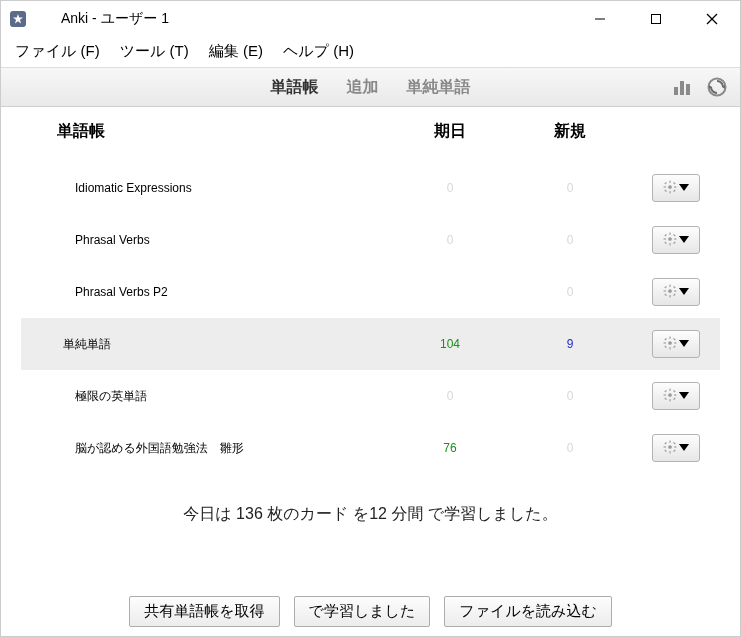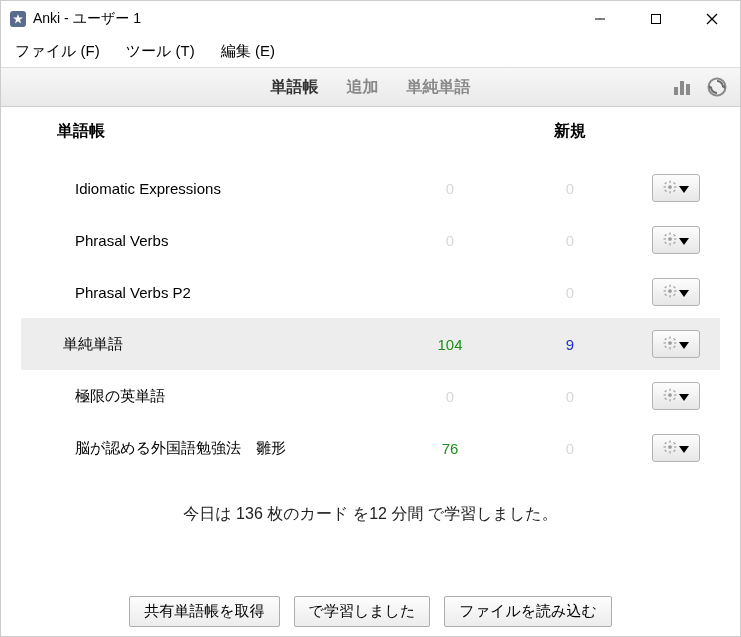--- a/index.html
+++ b/index.html
@@ -14,20 +14,21 @@
     overflow: hidden;
     border: 1px solid #ccc;
   }
   
   .titlebar {
     height: 36px;
     display: flex;
     align-items: center;
     padding: 0 0 0 8px;
     background: #fff;
+    gap: 28px;
   }
   .titlebar .app-icon {
     width: 18px; height: 18px; margin-right: 6px;
     display: inline-flex; align-items: center; justify-content: center;
   }
   .titlebar .title { flex: 0 0 auto; font-size: 14px; color: #000; }
   .titlebar .spacer { flex: 1; }
   .win-btns { display: flex; height: 100%; }
   .win-btn {
     width: 56px; height: 100%;
@@ -35,21 +36,20 @@
     font-family: "Segoe UI Symbol", sans-serif;
     font-size: 13px; color: #111;
   }
 
   
   .menubar {
     height: 30px;
     display: flex;
     align-items: center;
     padding: 0 4px;
-    gap: 6px;
     background: #fff;
     border-bottom: 1px solid #fff;
   }
   .menubar .menu-item {
     padding: 4px 10px;
     font-size: 15px;
     color: #000;
   }
 
   
@@ -95,21 +95,21 @@
   .col-due  { width: 120px; text-align: center; }
   .col-new  { width: 120px; text-align: center; }
   .col-gear { width: 70px; }
 
   .deck-list { }
   .deck-row {
     display: flex;
     align-items: center;
     height: 52px;
     padding: 0 20px;
-    font-size: 15px;
+    font-size: 12px;
   }
   .deck-row.hover { background: #ededed; padding-left: 8px; }
   .deck-row .name { flex: 1; padding-left: 34px; color: #000; }
   .deck-row .due  { width: 120px; text-align: center; }
   .deck-row .new  { width: 120px; text-align: center; }
   .deck-row .gear { width: 70px; text-align: right; }
 
   .count-zero { color: #d8d8d8; }
   .count-due  { color: #1a8f1a; }
   .count-new  { color: #2030c8; }
@@ -178,20 +178,21 @@
           <line x1="11" y1="1" x2="1" y2="11" stroke="#000" stroke-width="1.2"></line>
         </svg>
     </div>
   </div>
 </div>
 
 <div class="menubar">
   <div class="menu-item">ファイル (F)</div>
   <div class="menu-item">ツール (T)</div>
   <div class="menu-item">編集 (E)</div>
+  <div class="menu-item">ヘルプ (H)</div>
 </div>
 
 <div class="toolbar">
   <div class="center-links">
     <span class="link">単語帳</span>
     <span class="link inactive">追加</span>
     <span class="link inactive">単純単語</span>
   </div>
   <div class="right-icons">
     <span class="icon-btn">
@@ -210,20 +211,21 @@
         <polygon points="5,10 2,12 2,8" fill="#6a6a6a"></polygon>
       </svg>
     </span>
   </div>
 </div>
 
 <div class="content">
 
   <div class="deck-header">
     <div class="col-name">単語帳</div>
+    <div class="col-due">期日</div>
     <div class="col-new">新規</div>
     <div class="col-gear"></div>
   </div>
 
   <div class="deck-list" id="deck-list">
       <div class="deck-row">
         <div class="name">Idiomatic Expressions</div>
         <div class="due count-zero">0</div>
         <div class="new count-zero">0</div>
         <div class="gear"><span class="gear-btn">

